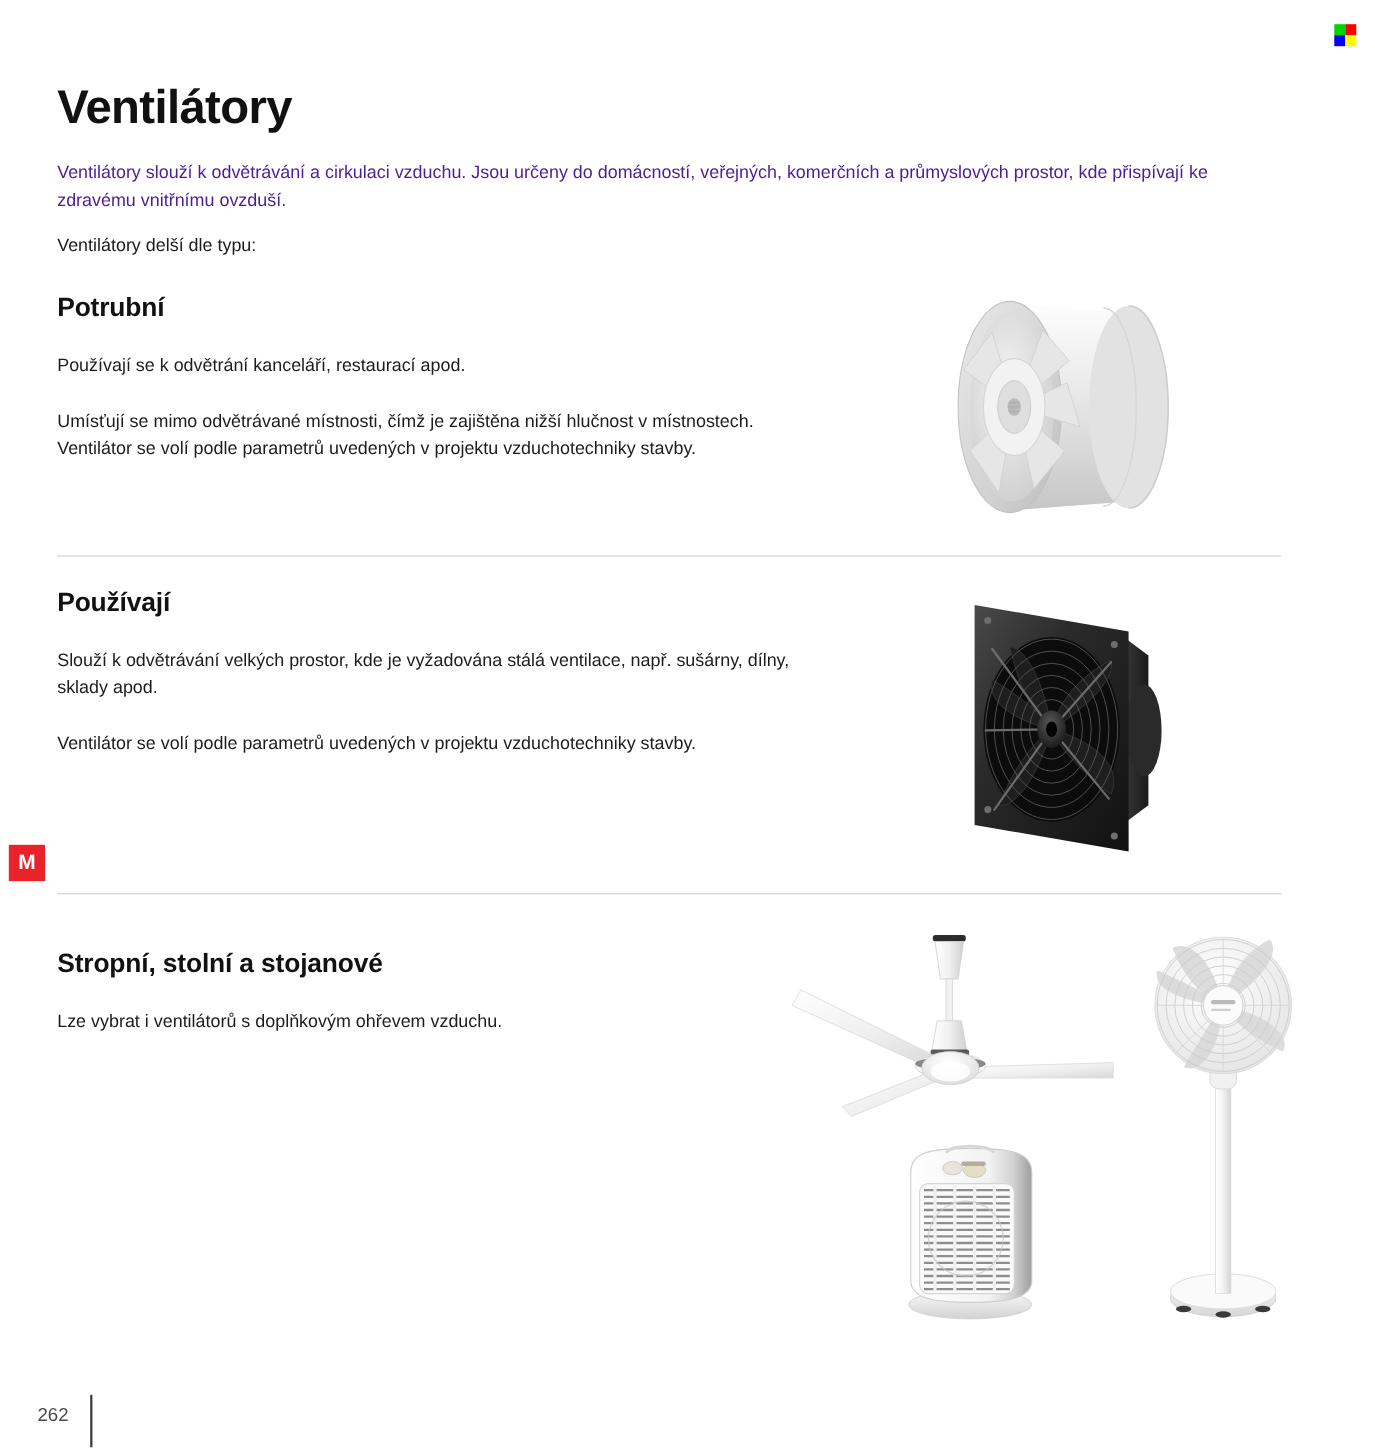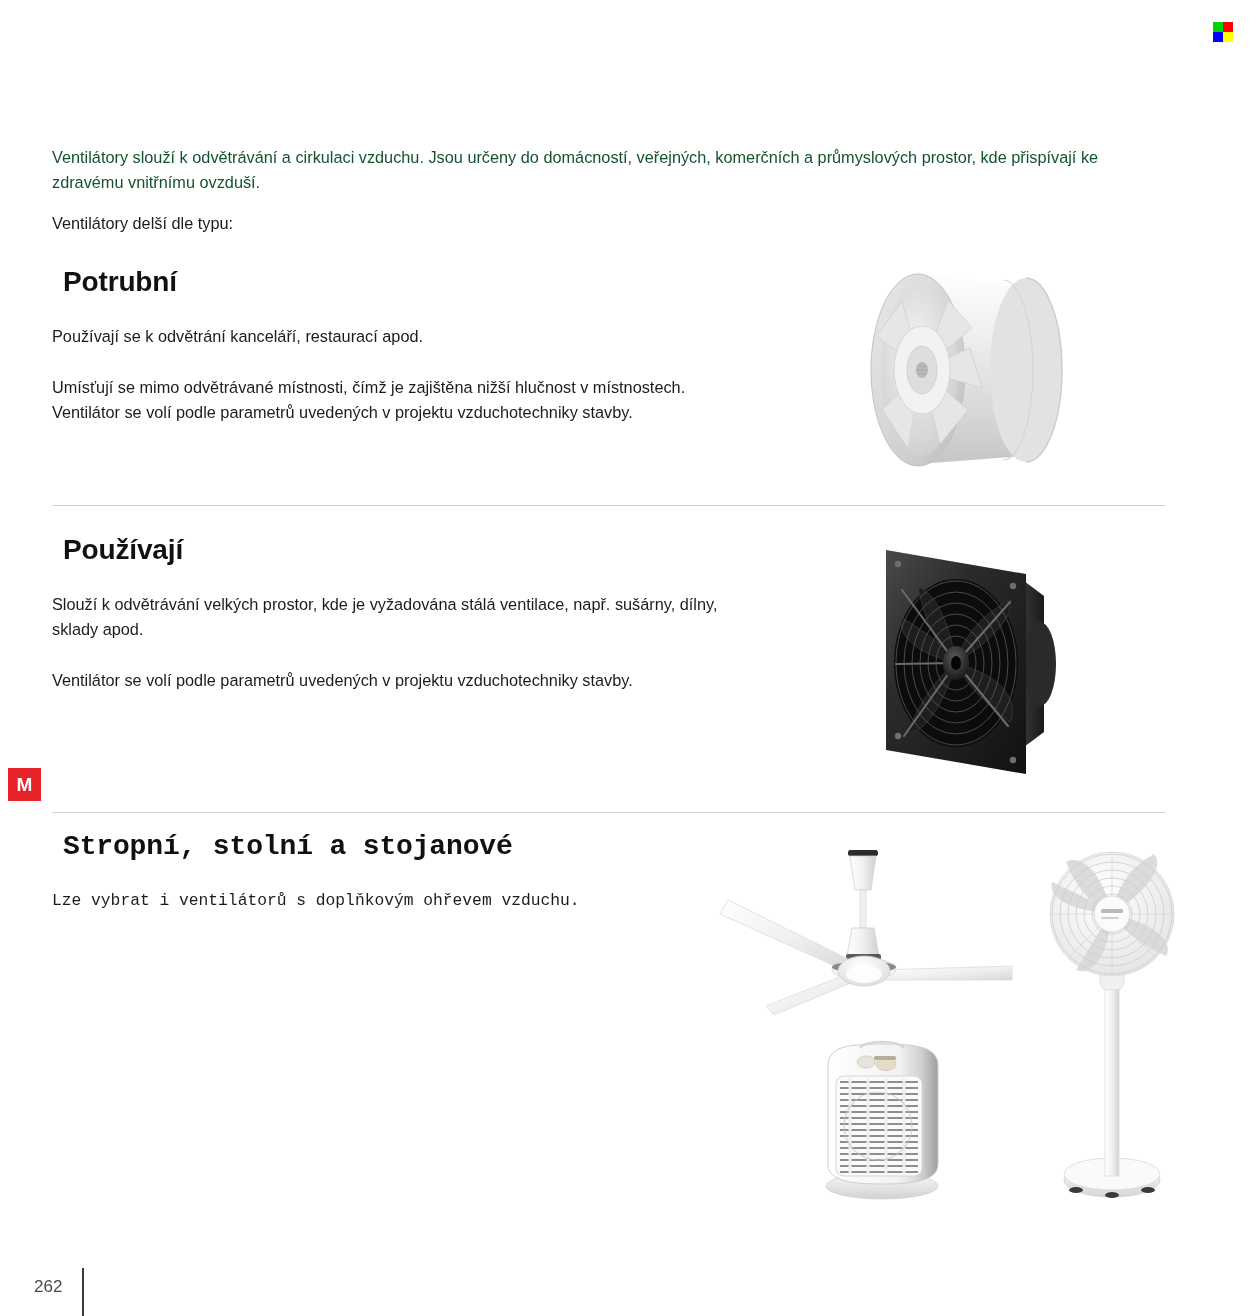--- a/index.html
+++ b/index.html
@@ -61,49 +61,49 @@
     letter-spacing: -0.6px;
     color: #111111;
   }
 
   .intro {
     position: absolute;
     left: 52px; top: 145px;
     width: 1115px;
     font-size: 16.3px;
     line-height: 25px;
-    color: #14532d;
+    color: #4c1d95;
   }
   .intro2 {
     position: absolute;
     left: 52px; top: 211px;
     font-size: 16.3px;
     line-height: 25px;
     color: #1c1c1c;
   }
 
   .section { position: absolute; left: 52px; }
   .section h2 {
-    margin: 0 0 26px 11px;
-    font-size: 28px;
+    margin: 0 0 26px 0;
+    font-size: 24px;
     font-weight: bold;
     letter-spacing: -0.15px;
     color: #111111;
   }
   .section p {
     margin: 0 0 26px 0;
     font-size: 16.3px;
     line-height: 25px;
     color: #1c1c1c;
   }
   .section p:last-child { margin-bottom: 0; }
 
   .sec-potrubni { top: 266px; width: 700px; }
   .sec-prumyslove { top: 534px; width: 700px; }
-  .sec-stropni { top: 831px; width: 760px; font-family: Liberation Mono, monospace; }
+  .sec-stropni { top: 863px; width: 760px; }
 
   hr.rule {
     position: absolute;
     left: 52px;
     width: 1113px;
     height: 1px;
     margin: 0;
     border: 0;
     background: #cfcfcf;
   }
@@ -151,20 +151,21 @@
     <span style="background:#ffff00"></span>
   </div>
 
   <div class="side-tab">
     
   </div>
   <div class="side-badge" style="background:#e8232a">
     <span>M</span>
   </div>
 
+  <h1 class="page-title">Ventilátory</h1>
 
   <div class="intro">Ventilátory slouží k odvětrávání a cirkulaci vzduchu. Jsou určeny do domácností, veřejných, komerčních a průmyslových prostor, kde přispívají ke zdravému vnitřnímu ovzduší.</div>
   <div class="intro2">Ventilátory delší dle typu:</div>
 
   <div class="section sec-potrubni">
     <h2>Potrubní</h2>
     <p>Používají se k odvětrání kanceláří, restaurací apod.</p>
     <p>Umísťují se mimo odvětrávané místnosti, čímž je zajištěna nižší hlučnost v místnostech. Ventilátor se volí podle parametrů uvedených v projektu vzduchotechniky stavby.</p>
   </div>
 

